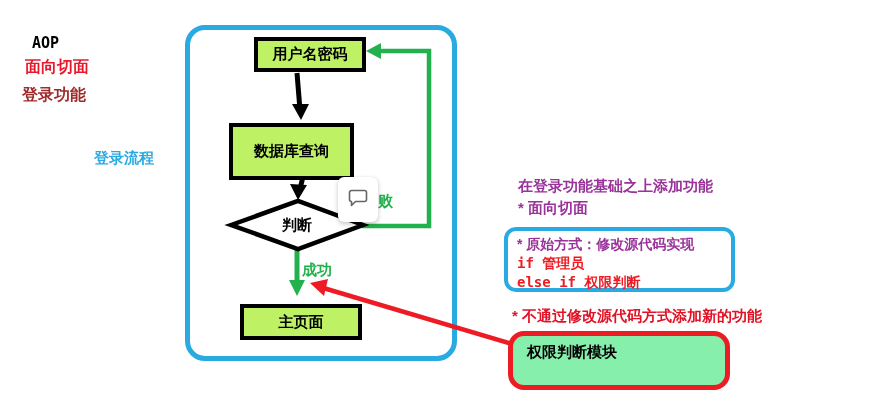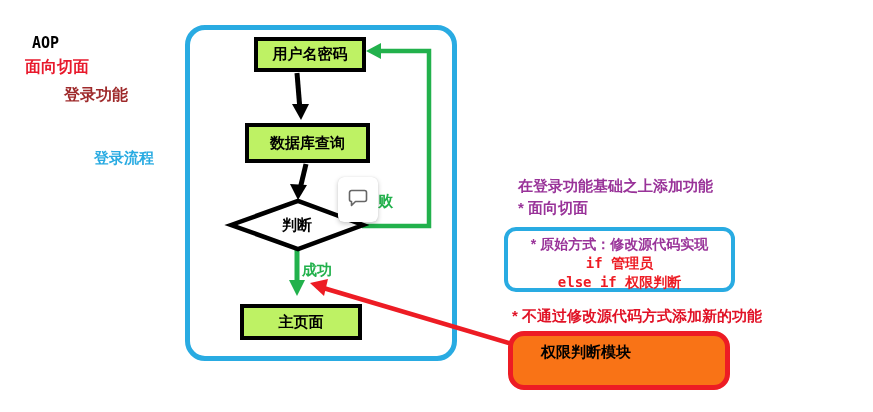--- a/index.html
+++ b/index.html
@@ -8,38 +8,38 @@
   .canvas {
     position: relative;
     width: 873px;
     height: 412px;
     background: #ffffff;
     overflow: hidden;
   }
   .lbl { position: absolute; font-weight: bold; white-space: nowrap; }
   .lbl-aop      { left: 32px;  top: 34px;  font-size: 15px; color: #000000; font-family: "DejaVu Sans Mono", monospace; }
   .lbl-aspect   { left: 25px;  top: 57px;  font-size: 16px; color: #e8192c; }
-  .lbl-loginfe  { left: 22px;  top: 85px;  font-size: 16px; color: #9e2a2b; margin-left: 42px; }
+  .lbl-loginfe  { left: 22px;  top: 85px;  font-size: 16px; color: #9e2a2b; }
   .lbl-loginflow{ left: 94px;  top: 149px; font-size: 15px; color: #29abe2; }
 
   .outer-frame {
     position: absolute; left: 185px; top: 25px; width: 272px; height: 336px;
     border: 5px solid #29abe2; border-radius: 20px; z-index: 1;
   }
   .connectors {
     position: absolute; left: 0; top: 0; width: 873px; height: 412px;
     z-index: 2; pointer-events: none;
   }
   .flow-node {
     position: absolute; background: #bef264; border: 4px solid #000000;
     display: flex; align-items: center; justify-content: center;
     font-weight: bold; font-size: 15px; color: #000; z-index: 3; white-space: nowrap;
   }
   .node-username { left: 254px; top: 37px;  width: 112px; height: 35px; }
-  .node-dbquery  { left: 245px; top: 123px; width: 125px; height: 40px; }
+  .node-dbquery  { left: 229px; top: 123px; width: 125px; height: 57px; }
   .node-mainpage { left: 240px; top: 304px; width: 122px; height: 36px; }
   .diamond-label {
     position: absolute; left: 267px; top: 216px; width: 60px; text-align: center;
     font-weight: bold; font-size: 15px; color: #000; z-index: 3;
   }
   .edge-lbl { position: absolute; font-weight: bold; font-size: 15px; color: #22b14c; z-index: 3; white-space: nowrap; }
   .edge-fail    { left: 363px; top: 192px; }
   .edge-success { left: 302px; top: 261px; }
 
   .comment-card {
@@ -51,30 +51,30 @@
   }
 
   .note { position: absolute; font-weight: bold; white-space: nowrap; }
   .note-purple1 { left: 518px; top: 177px; font-size: 15px; color: #993399; }
   .note-purple2 { left: 518px; top: 199px; font-size: 15px; color: #993399; }
   .note-red     { left: 512px; top: 307px; font-size: 15px; color: #e11226; }
 
   .code-box {
     position: absolute; left: 504px; top: 227px; width: 231px; height: 65px;
     border: 4px solid #29abe2; border-radius: 12px; background: #fff;
-    padding: 4px 9px; z-index: 3; text-align: center;
+    padding: 4px 9px; z-index: 3;
   }
   .code-title { font-size: 14px; font-weight: bold; color: #993399; white-space: nowrap; line-height: 19px; }
   .code-line  { font-size: 14px; font-weight: bold; color: #ed1c24; white-space: nowrap; line-height: 19px;
                 font-family: "DejaVu Sans Mono", monospace; }
 
   .module-box {
     position: absolute; left: 508px; top: 331px; width: 222px; height: 59px;
-    border: 5px solid #ed1c24; border-radius: 16px; background: #f97316;
-    padding: 7px 0 0 28px; z-index: 3;
+    border: 5px solid #ed1c24; border-radius: 16px; background: #86efac;
+    padding: 7px 0 0 14px; z-index: 3;
   }
   .module-label { font-size: 15px; font-weight: bold; color: #000; white-space: nowrap; }
 </style>
 </head>
 <body>
 
 <div class="canvas">
 
   <div class="lbl lbl-aop">AOP</div>
   <div class="lbl lbl-aspect">面向切面</div>

